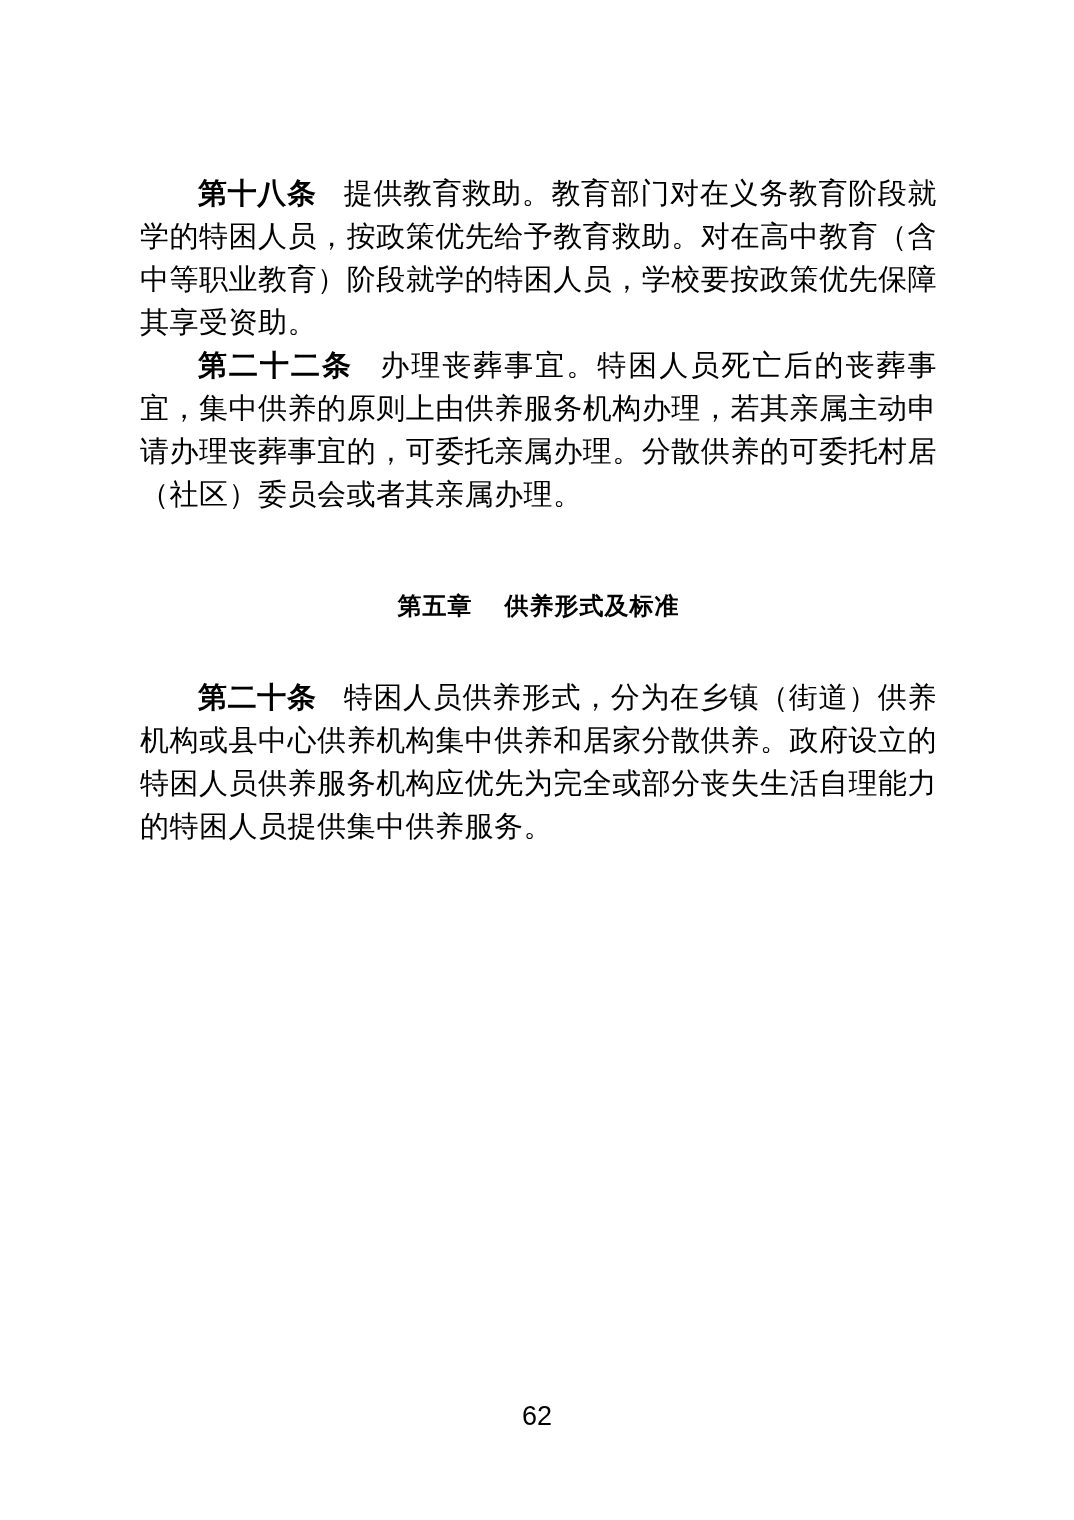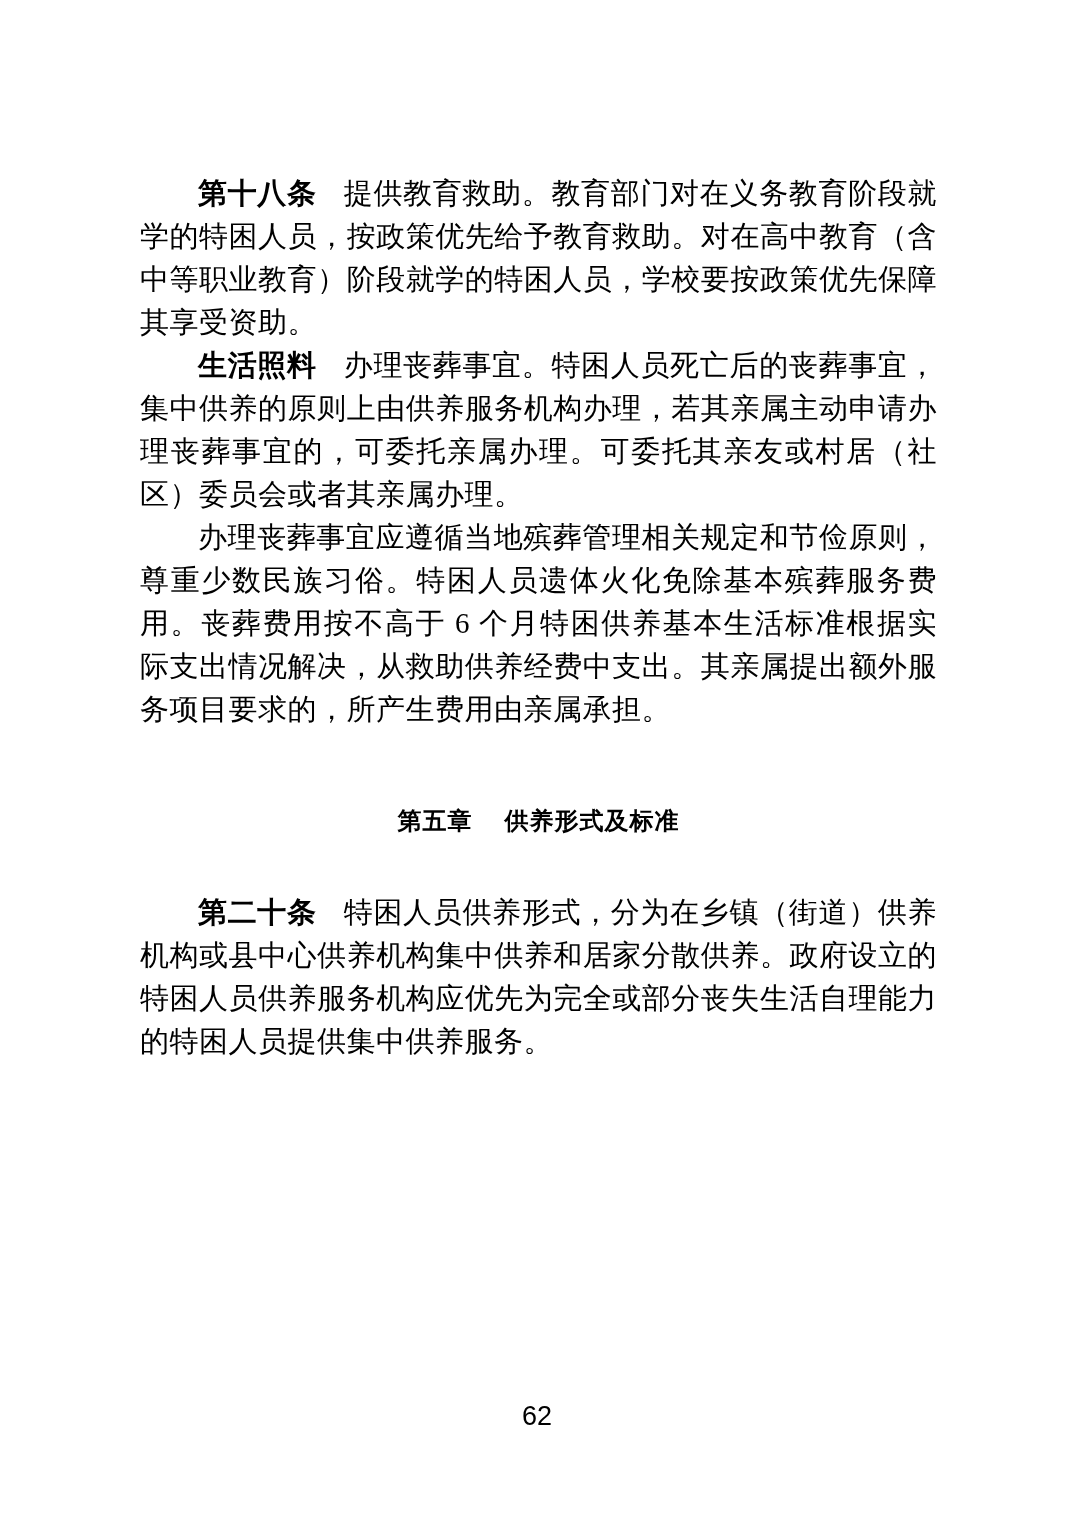--- a/index.html
+++ b/index.html
@@ -65,23 +65,22 @@
   }
 </style>
 </head>
 <body>
 
 <div class="page">
   <div class="content">
 
     <p class="para"><span class="lead">第十八条</span><span>提供教育救助。教育部门对在义务教育阶段就学的特困人员，按政策优先给予教育救助。对在高中教育（含中等职业教育）阶段就学的特困人员，学校要按政策优先保障其享受资助。</span></p>
 
-    <p class="para"><span class="lead">生活照料</span><span>办理丧葬事宜。特困人员死亡后的丧葬事宜，集中供养的原则上由供养服务机构办理，若其亲属主动申请办理丧葬事宜的，可委托亲属办理。可委托其亲友或村居（社区）委员会或者其亲属办理。</span></p>
+    <p class="para"><span class="lead">第二十二条</span><span>办理丧葬事宜。特困人员死亡后的丧葬事宜，集中供养的原则上由供养服务机构办理，若其亲属主动申请办理丧葬事宜的，可委托亲属办理。分散供养的可委托村居（社区）委员会或者其亲属办理。</span></p>
 
-    <p class="para"><span>办理丧葬事宜应遵循当地殡葬管理相关规定和节俭原则，尊重少数民族习俗。特困人员遗体火化免除基本殡葬服务费用。丧葬费用按不高于 6 个月特困供养基本生活标准根据实际支出情况解决，从救助供养经费中支出。其亲属提出额外服务项目要求的，所产生费用由亲属承担。</span></p>
 
     <h2 class="chapter-heading"><span class="chapter-num">第五章</span><span>供养形式及标准</span></h2>
 
     <p class="para"><span class="lead">第二十条</span><span>特困人员供养形式，分为在乡镇（街道）供养机构或县中心供养机构集中供养和居家分散供养。政府设立的特困人员供养服务机构应优先为完全或部分丧失生活自理能力的特困人员提供集中供养服务。</span></p>
 
 
 
   </div>
 
   <div class="page-number">62</div>

